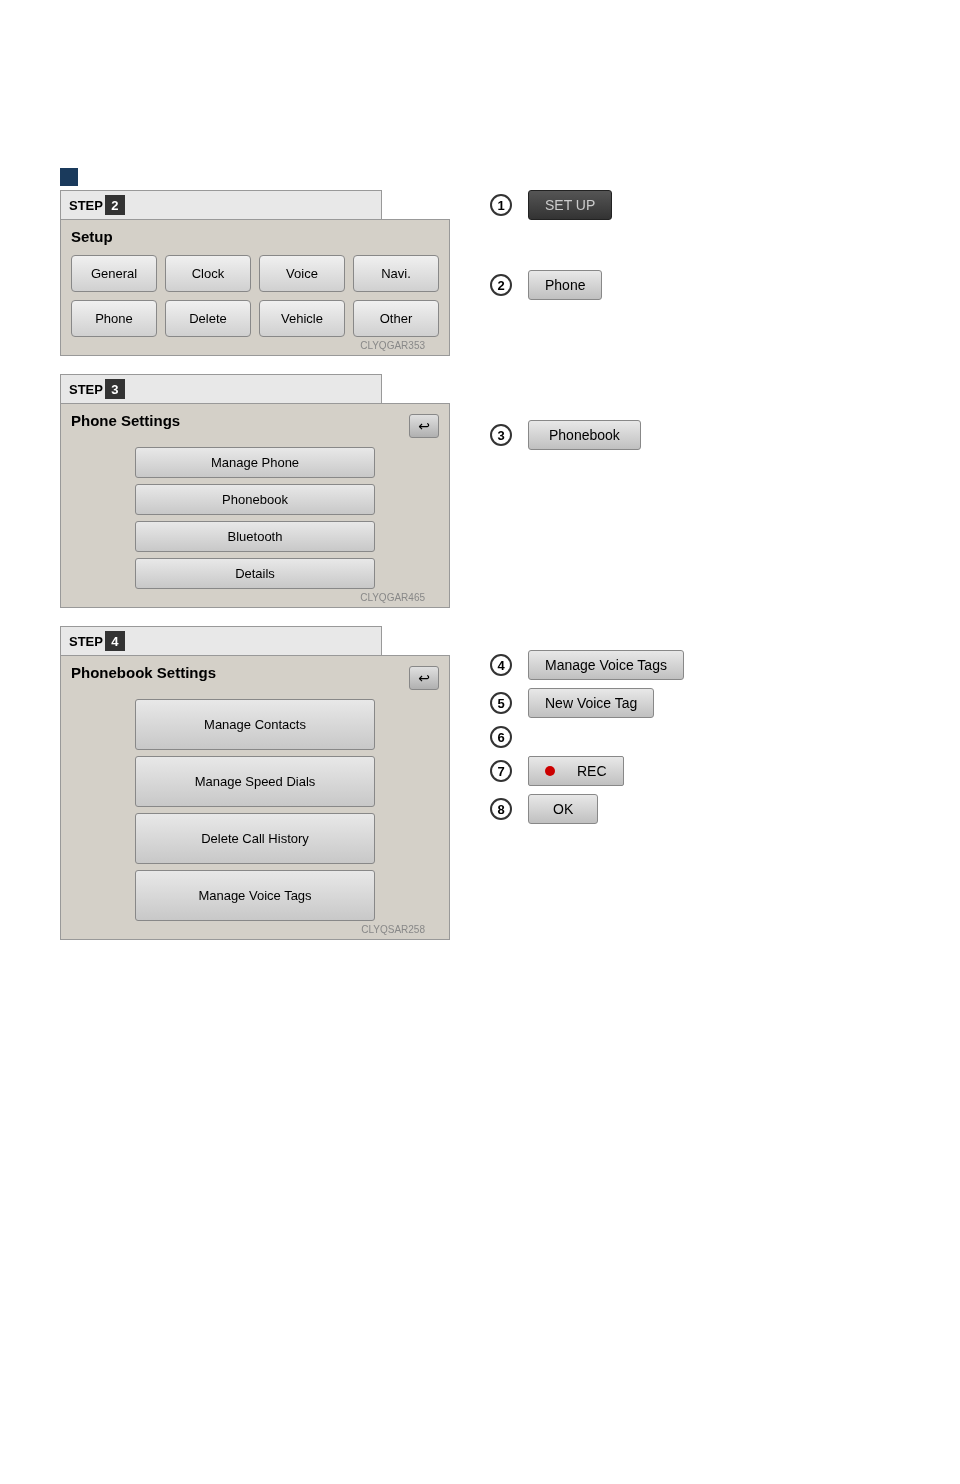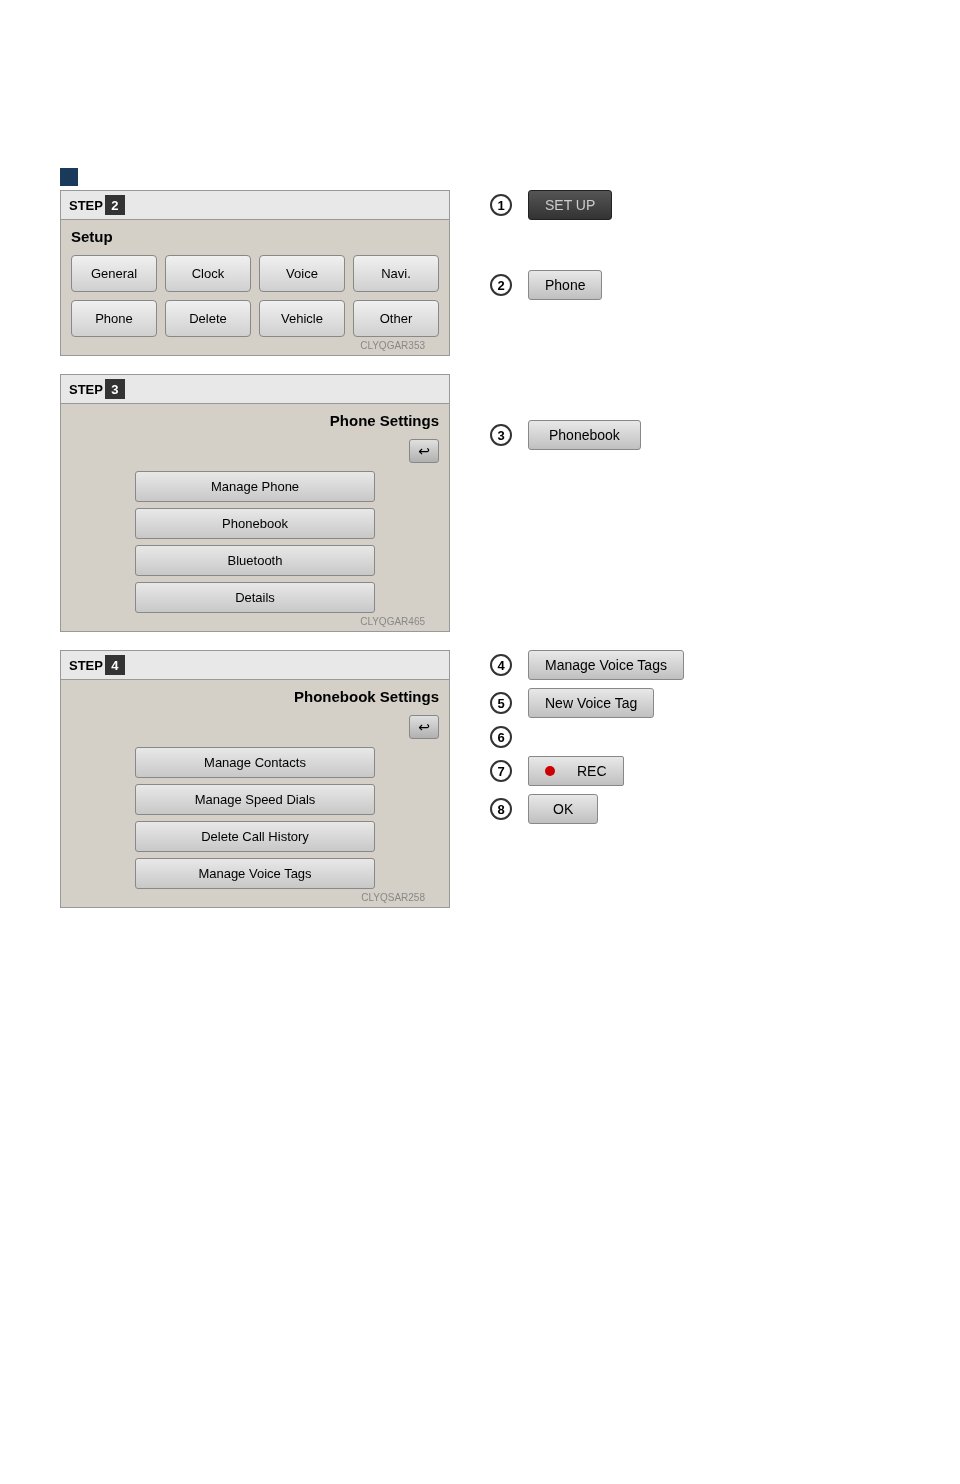--- a/index.html
+++ b/index.html
@@ -45,21 +45,21 @@
 
     .step-header {
       display: flex;
       align-items: center;
       background: #e8e8e8;
       border: 1px solid #999;
       border-bottom: none;
       padding: 4px 8px;
       font-size: 13px;
       font-weight: bold;
-      width: 390px;
+      width: 322px;
     }
 
     .step-label {
       font-family: Arial, sans-serif;
       font-size: 13px;
       font-weight: bold;
       color: #000;
       margin-right: 2px;
     }
 
@@ -129,23 +129,22 @@
       cursor: pointer;
       width: 240px;
       margin: 0 auto;
       display: block;
     }
 
     
     .screen-title-bar {
       display: flex;
       justify-content: space-between;
-      align-items: flex-end;
+      align-items: center;
       margin-bottom: 8px;
-      flex-direction: column;
     }
 
     .back-btn {
       background: linear-gradient(to bottom, #e0e0e0, #b0b0b0);
       border: 1px solid #888;
       border-radius: 3px;
       padding: 3px 8px;
       font-size: 14px;
       cursor: pointer;
     }
@@ -259,21 +258,21 @@
       display: flex;
       flex-direction: column;
       gap: 6px;
       margin-top: 4px;
     }
 
     .step4-btn {
       background: linear-gradient(to bottom, #e8e8e8, #c8c8c8);
       border: 1px solid #888;
       border-radius: 3px;
-      padding: 7px 10px;
+      padding: 17px 10px;
       font-size: 13px;
       text-align: center;
       cursor: pointer;
       width: 240px;
       margin: 0 auto;
       display: block;
     }
   </style>
 </head>
 <body>

